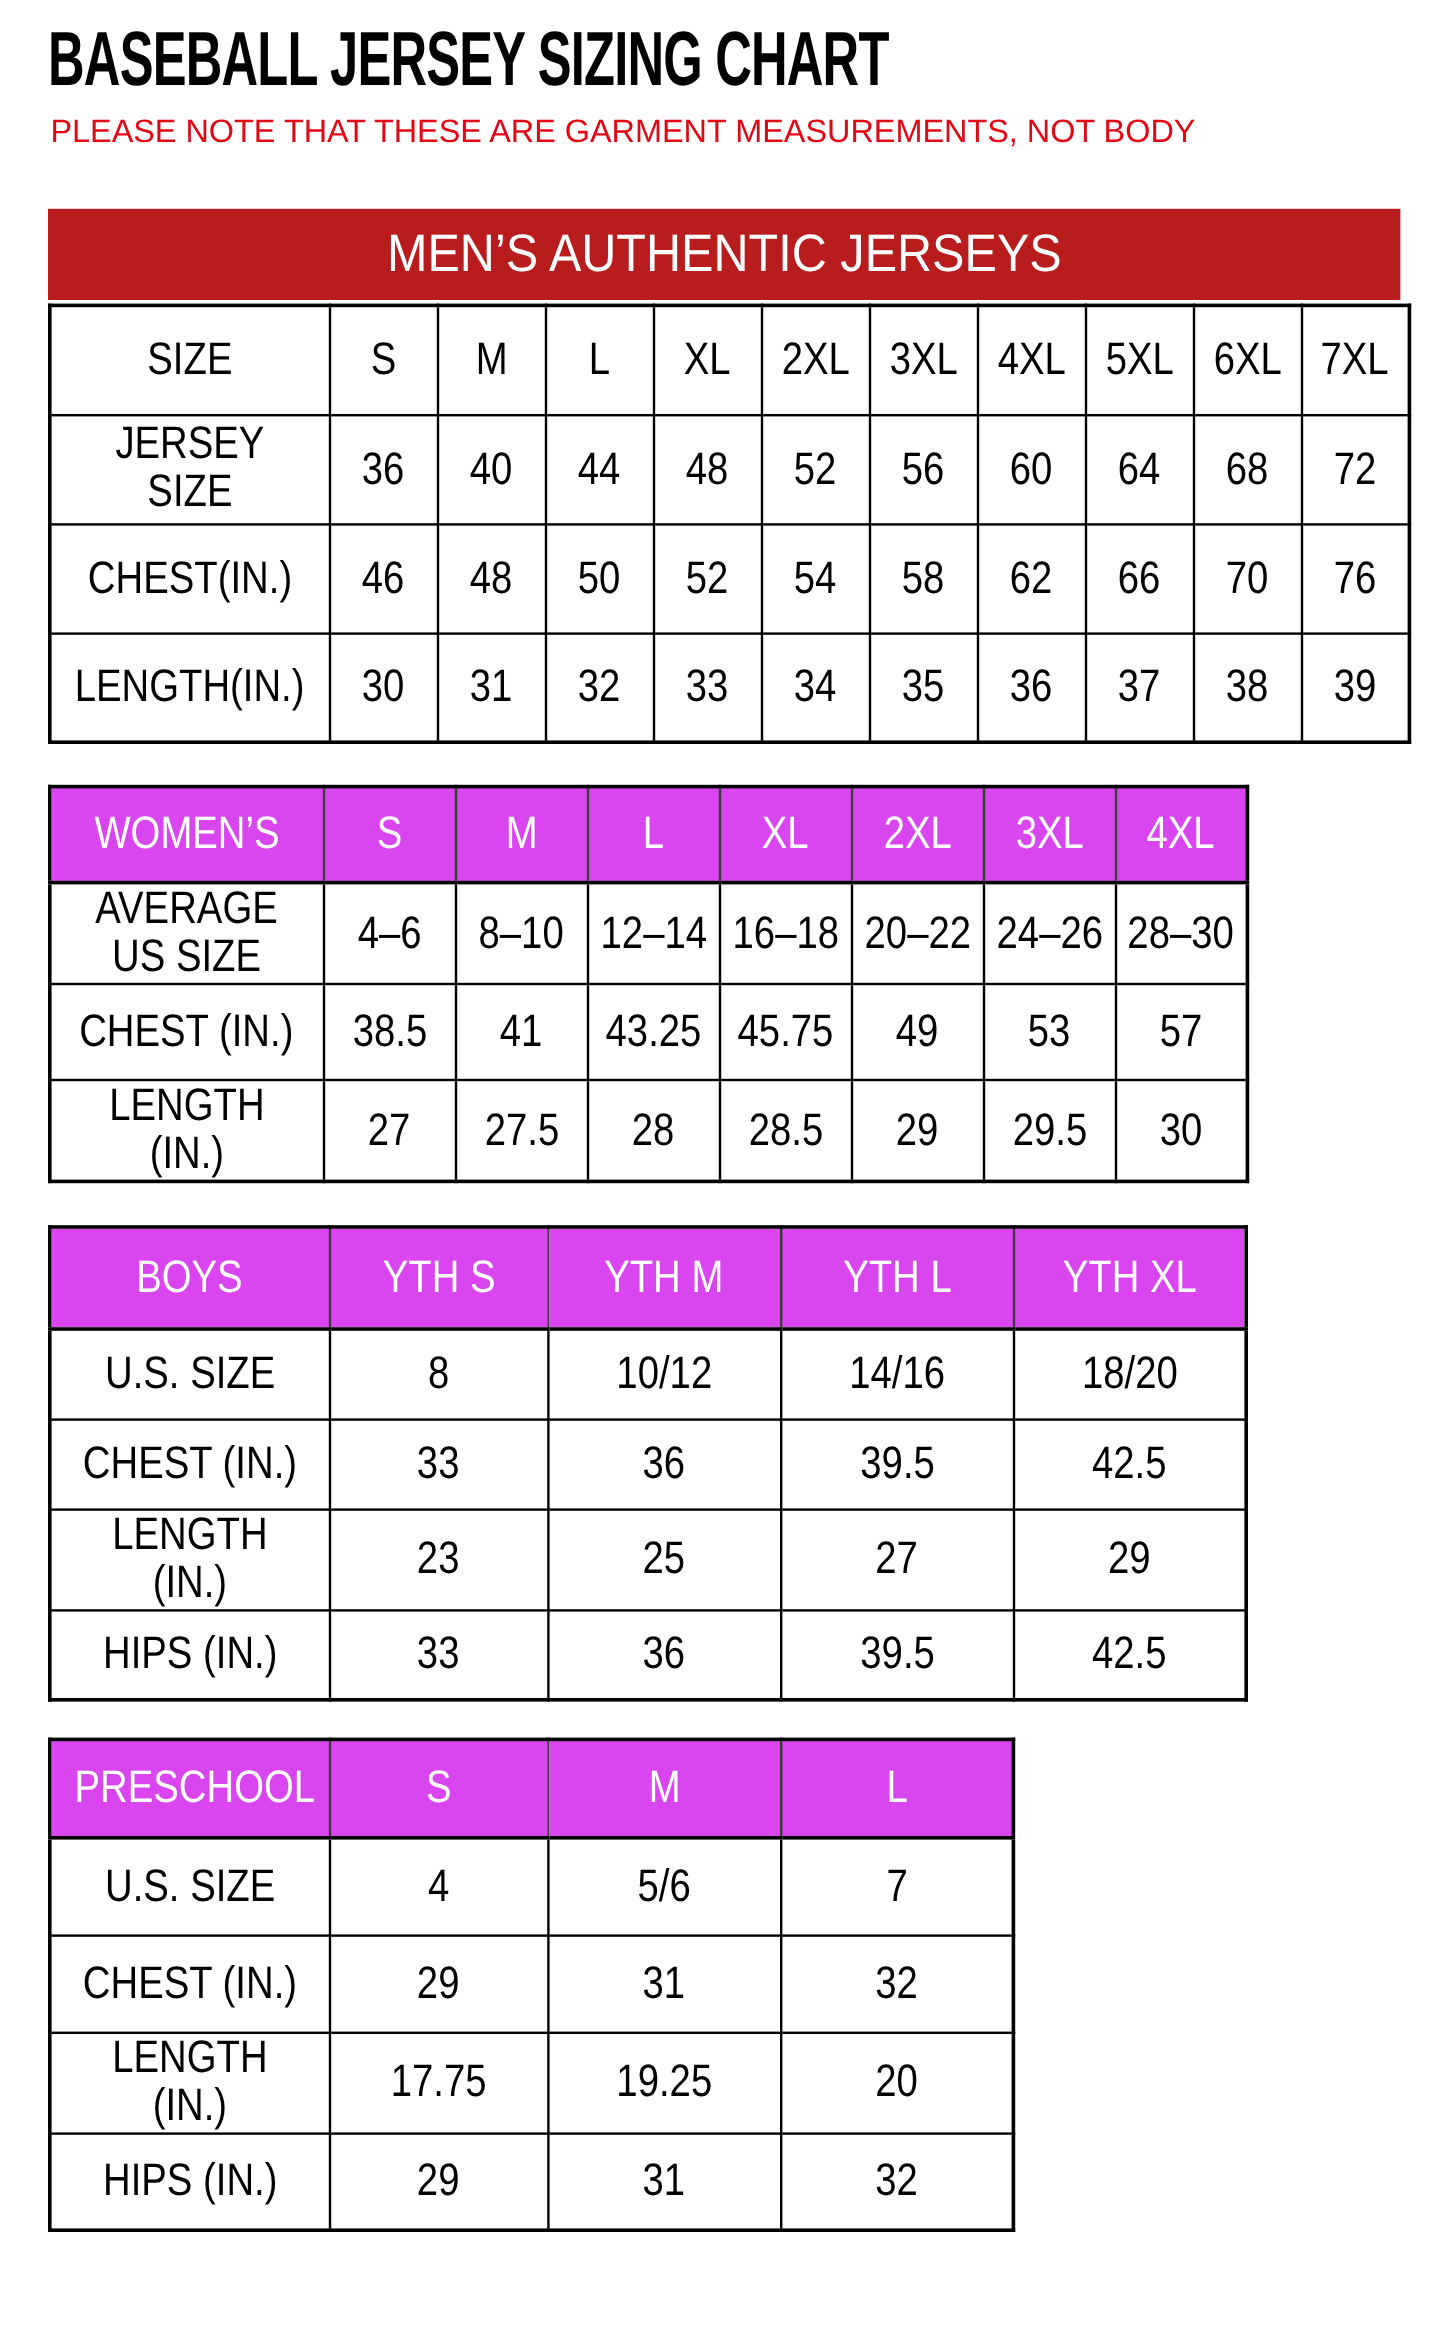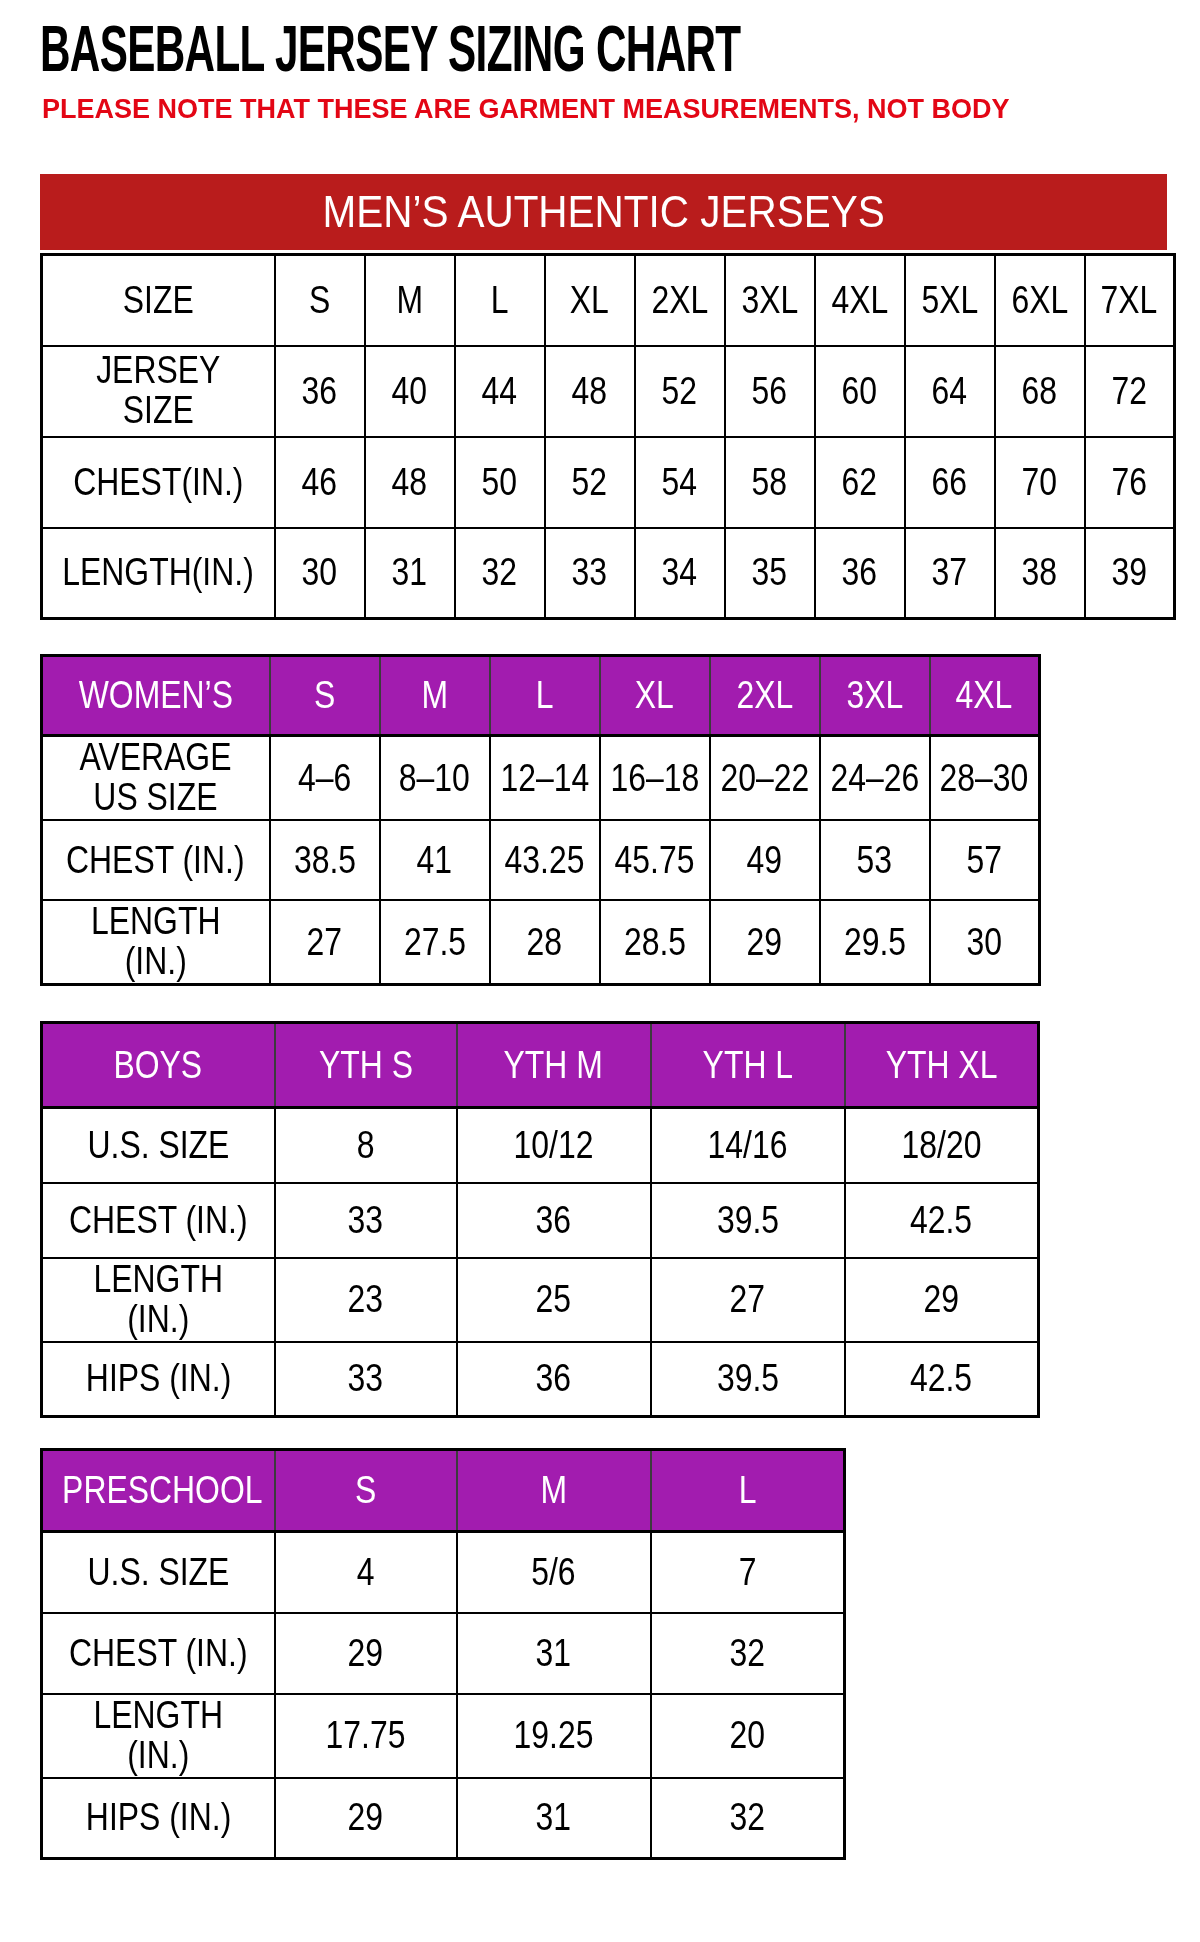--- a/index.html
+++ b/index.html
@@ -11,21 +11,21 @@
   .page { position:relative; width:1200px; }
 
   .title {
     margin:20px 0 0 40px;
     font-size:64px; font-weight:700; line-height:58px;
     letter-spacing:-1px; white-space:nowrap;
     transform:scaleX(0.66); transform-origin:left center;
   }
   .note {
     margin:16px 0 0 42px;
-    color:#e30615; font-size:27px; line-height:30px; font-weight:700;
+    color:#e30615; font-size:27px; line-height:30px; font-weight:400;
   }
 
   .tblwrap { margin-left:40px; }
   .m-mens      { margin-top:50px; }
   .m-womens    { margin-top:34px; }
   .m-boys      { margin-top:35px; }
   .m-preschool { margin-top:30px; }
 
   .banner {
     width:1127px; height:76px; background:#b91c1c; color:#fff;
@@ -33,21 +33,21 @@
     font-size:44px; margin-bottom:3px;
   }
 
   table { border-collapse:collapse; table-layout:fixed; border:3px solid #000; }
   td, th {
     border:2px solid #000; padding:0;
     text-align:center; vertical-align:middle;
     font-size:38px; font-weight:400; overflow:hidden;
   }
   tr.ghead th {
-    background:#a21caf; color:#fff;
+    background:#d946ef; color:#fff;
     border-color:#3c3c3c; border-bottom:3px solid #000;
   }
   .ct { display:inline-block; transform:scaleX(0.84); white-space:pre-line; line-height:40px; }
   .banner .ct { transform:scaleX(0.92); }
 
   .t-mens      { width:1133px; } .t-mens tr      { height:91px; }
   .t-womens    { width:998px;  } .t-womens tr    { height:80px; }
   .t-boys      { width:997px;padding-left:46px;  } .t-boys tr      { height:75px; } .t-boys tr.ghead { height:85px; }
   .t-preschool { width:803px;  } .t-preschool tr { height:81px; } .t-preschool tr.ghead { height:82px; }
 </style>

